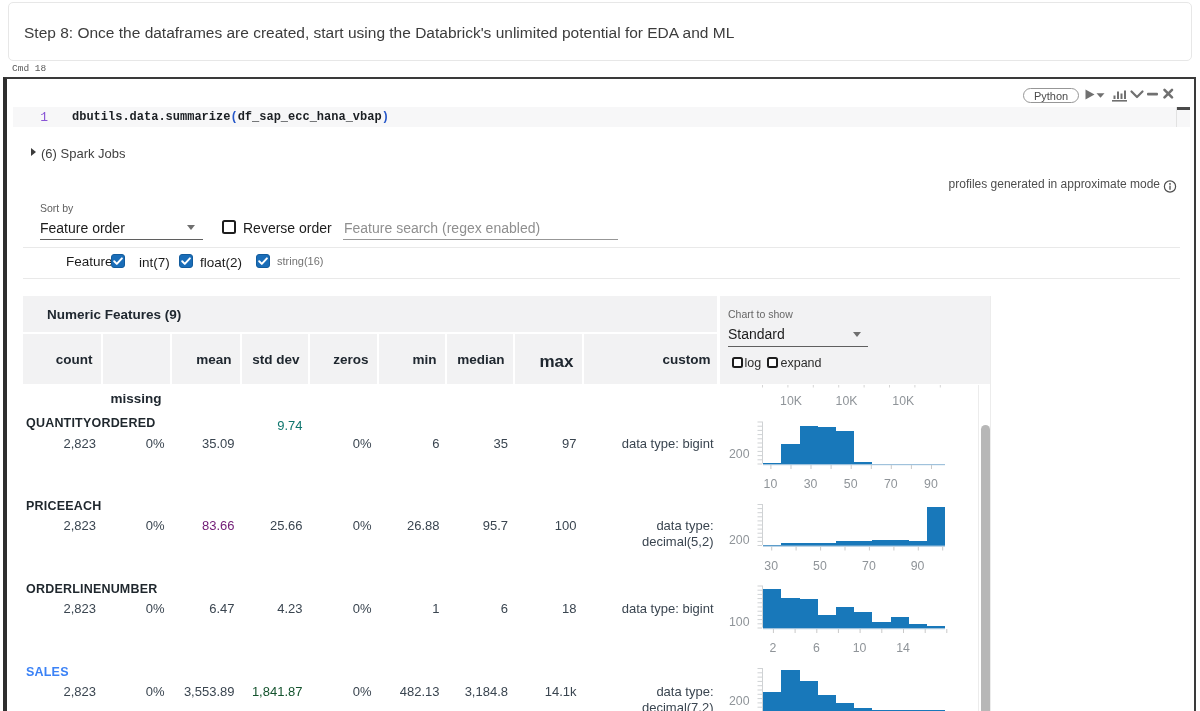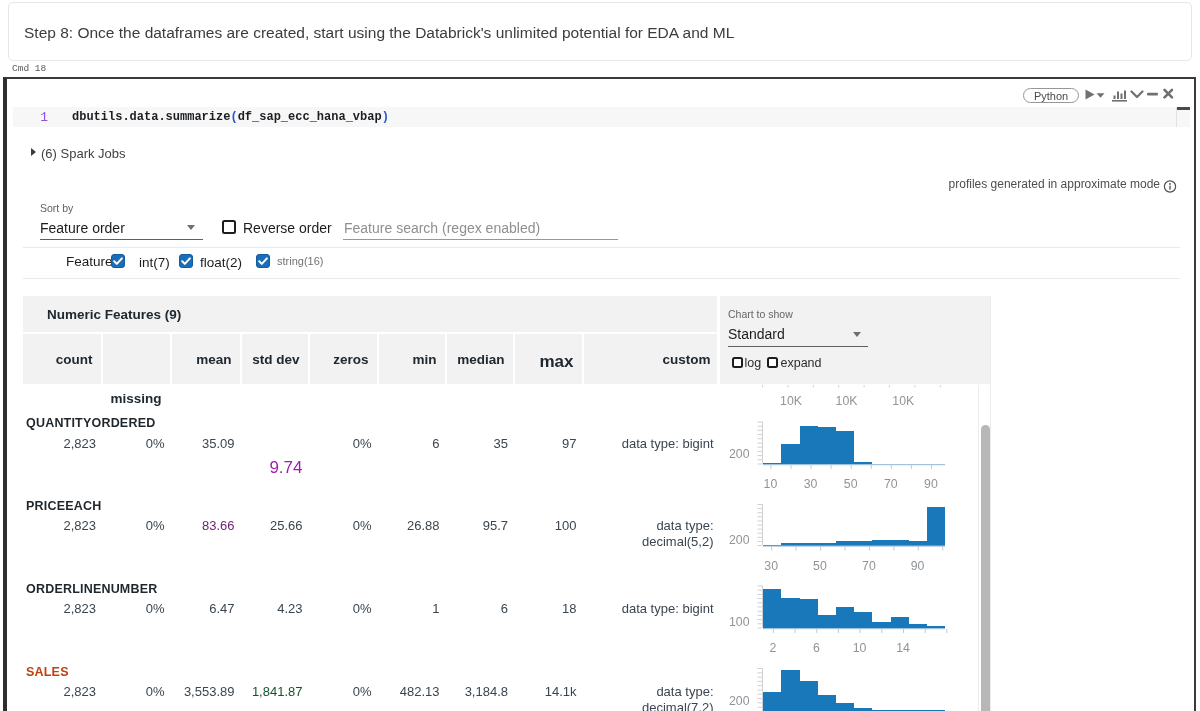--- a/index.html
+++ b/index.html
@@ -101,21 +101,21 @@
 <div class="a" style="left:744.5px;top:355.5px;font-size:12.5px;color:#2c2c2c;">log</div>
 <div class="a" style="left:766.5px;top:356.5px;width:7px;height:7px;border:2.1px solid #1d1d1d;border-radius:2.5px;background:#fff;"></div>
 <div class="a" style="left:780.5px;top:355.5px;font-size:12.5px;color:#2c2c2c;">expand</div>
 <div class="a" style="left:990px;top:296px;width:1px;height:415px;background:#ececec;"></div>
 <div class="a" style="left:978px;top:385px;width:1px;height:326px;background:#ececec;"></div>
 <div class="a" style="left:981px;top:425px;width:8.5px;height:286px;background:#b7b7b7;border-radius:4.5px 4.5px 0 0;"></div>
 <div class="a" style="left:26px;top:416px;font-size:12.5px;font-weight:700;color:#1f272d;letter-spacing:0.2px;">QUANTITYORDERED</div>
 <div class="a r" style="left:0px;width:96px;top:435.5px;font-size:13px;color:#3a4550;">2,823</div>
 <div class="a r" style="left:0px;width:164.5px;top:435.5px;font-size:13px;color:#3a4550;">0%</div>
 <div class="a r" style="left:0px;width:234.5px;top:435.5px;font-size:13px;color:#3a4550;">35.09</div>
-<div class="a r" style="left:0px;width:302.5px;top:458px;font-size:17px;color:#a21caf;">9.74</div>
+<div class="a r" style="left:0px;width:302.5px;top:418px;font-size:13px;color:#0f766e;">9.74</div>
 <div class="a r" style="left:0px;width:371.5px;top:435.5px;font-size:13px;color:#3a4550;">0%</div>
 <div class="a r" style="left:0px;width:439.5px;top:435.5px;font-size:13px;color:#3a4550;">6</div>
 <div class="a r" style="left:0px;width:508px;top:435.5px;font-size:13px;color:#3a4550;">35</div>
 <div class="a r" style="left:0px;width:576.5px;top:435.5px;font-size:13px;color:#3a4550;">97</div>
 <div class="a r" style="left:0px;width:713.5px;top:435.5px;font-size:13px;color:#3a4550;">data type: bigint</div>
 <div class="a" style="left:26px;top:499px;font-size:12.5px;font-weight:700;color:#1f272d;letter-spacing:0.2px;">PRICEEACH</div>
 <div class="a r" style="left:0px;width:96px;top:517.5px;font-size:13px;color:#3a4550;">2,823</div>
 <div class="a r" style="left:0px;width:164.5px;top:517.5px;font-size:13px;color:#3a4550;">0%</div>
 <div class="a r" style="left:0px;width:234.5px;top:517.5px;font-size:13px;color:#701a75;">83.66</div>
 <div class="a r" style="left:0px;width:302.5px;top:517.5px;font-size:13px;color:#3a4550;">25.66</div>
@@ -128,21 +128,21 @@
 <div class="a" style="left:26px;top:582px;font-size:12.5px;font-weight:700;color:#1f272d;letter-spacing:0.2px;">ORDERLINENUMBER</div>
 <div class="a r" style="left:0px;width:96px;top:600.5px;font-size:13px;color:#3a4550;">2,823</div>
 <div class="a r" style="left:0px;width:164.5px;top:600.5px;font-size:13px;color:#3a4550;">0%</div>
 <div class="a r" style="left:0px;width:234.5px;top:600.5px;font-size:13px;color:#3a4550;">6.47</div>
 <div class="a r" style="left:0px;width:302.5px;top:600.5px;font-size:13px;color:#3a4550;">4.23</div>
 <div class="a r" style="left:0px;width:371.5px;top:600.5px;font-size:13px;color:#3a4550;">0%</div>
 <div class="a r" style="left:0px;width:439.5px;top:600.5px;font-size:13px;color:#3a4550;">1</div>
 <div class="a r" style="left:0px;width:508px;top:600.5px;font-size:13px;color:#3a4550;">6</div>
 <div class="a r" style="left:0px;width:576.5px;top:600.5px;font-size:13px;color:#3a4550;">18</div>
 <div class="a r" style="left:0px;width:713.5px;top:600.5px;font-size:13px;color:#3a4550;">data type: bigint</div>
-<div class="a" style="left:26px;top:664.5px;font-size:12.5px;font-weight:700;color:#c2410c;letter-spacing:0.2px;">SALES</div>
+<div class="a" style="left:26px;top:664.5px;font-size:12.5px;font-weight:700;color:#3b82f6;letter-spacing:0.2px;">SALES</div>
 <div class="a r" style="left:0px;width:96px;top:683.5px;font-size:13px;color:#3a4550;">2,823</div>
 <div class="a r" style="left:0px;width:164.5px;top:683.5px;font-size:13px;color:#3a4550;">0%</div>
 <div class="a r" style="left:0px;width:234.5px;top:683.5px;font-size:13px;color:#3a4550;">3,553.89</div>
 <div class="a r" style="left:0px;width:302.5px;top:683.5px;font-size:13px;color:#14532d;">1,841.87</div>
 <div class="a r" style="left:0px;width:371.5px;top:683.5px;font-size:13px;color:#3a4550;">0%</div>
 <div class="a r" style="left:0px;width:439.5px;top:683.5px;font-size:13px;color:#3a4550;">482.13</div>
 <div class="a r" style="left:0px;width:508px;top:683.5px;font-size:13px;color:#3a4550;">3,184.8</div>
 <div class="a r" style="left:0px;width:576.5px;top:683.5px;font-size:13px;color:#3a4550;">14.1k</div>
 <div class="a r" style="left:0px;width:713.5px;top:683.5px;font-size:13px;color:#3a4550;">data type:</div>
 <div class="a r" style="left:0px;width:713.5px;top:699.5px;font-size:13px;color:#3a4550;">decimal(7,2)</div>

